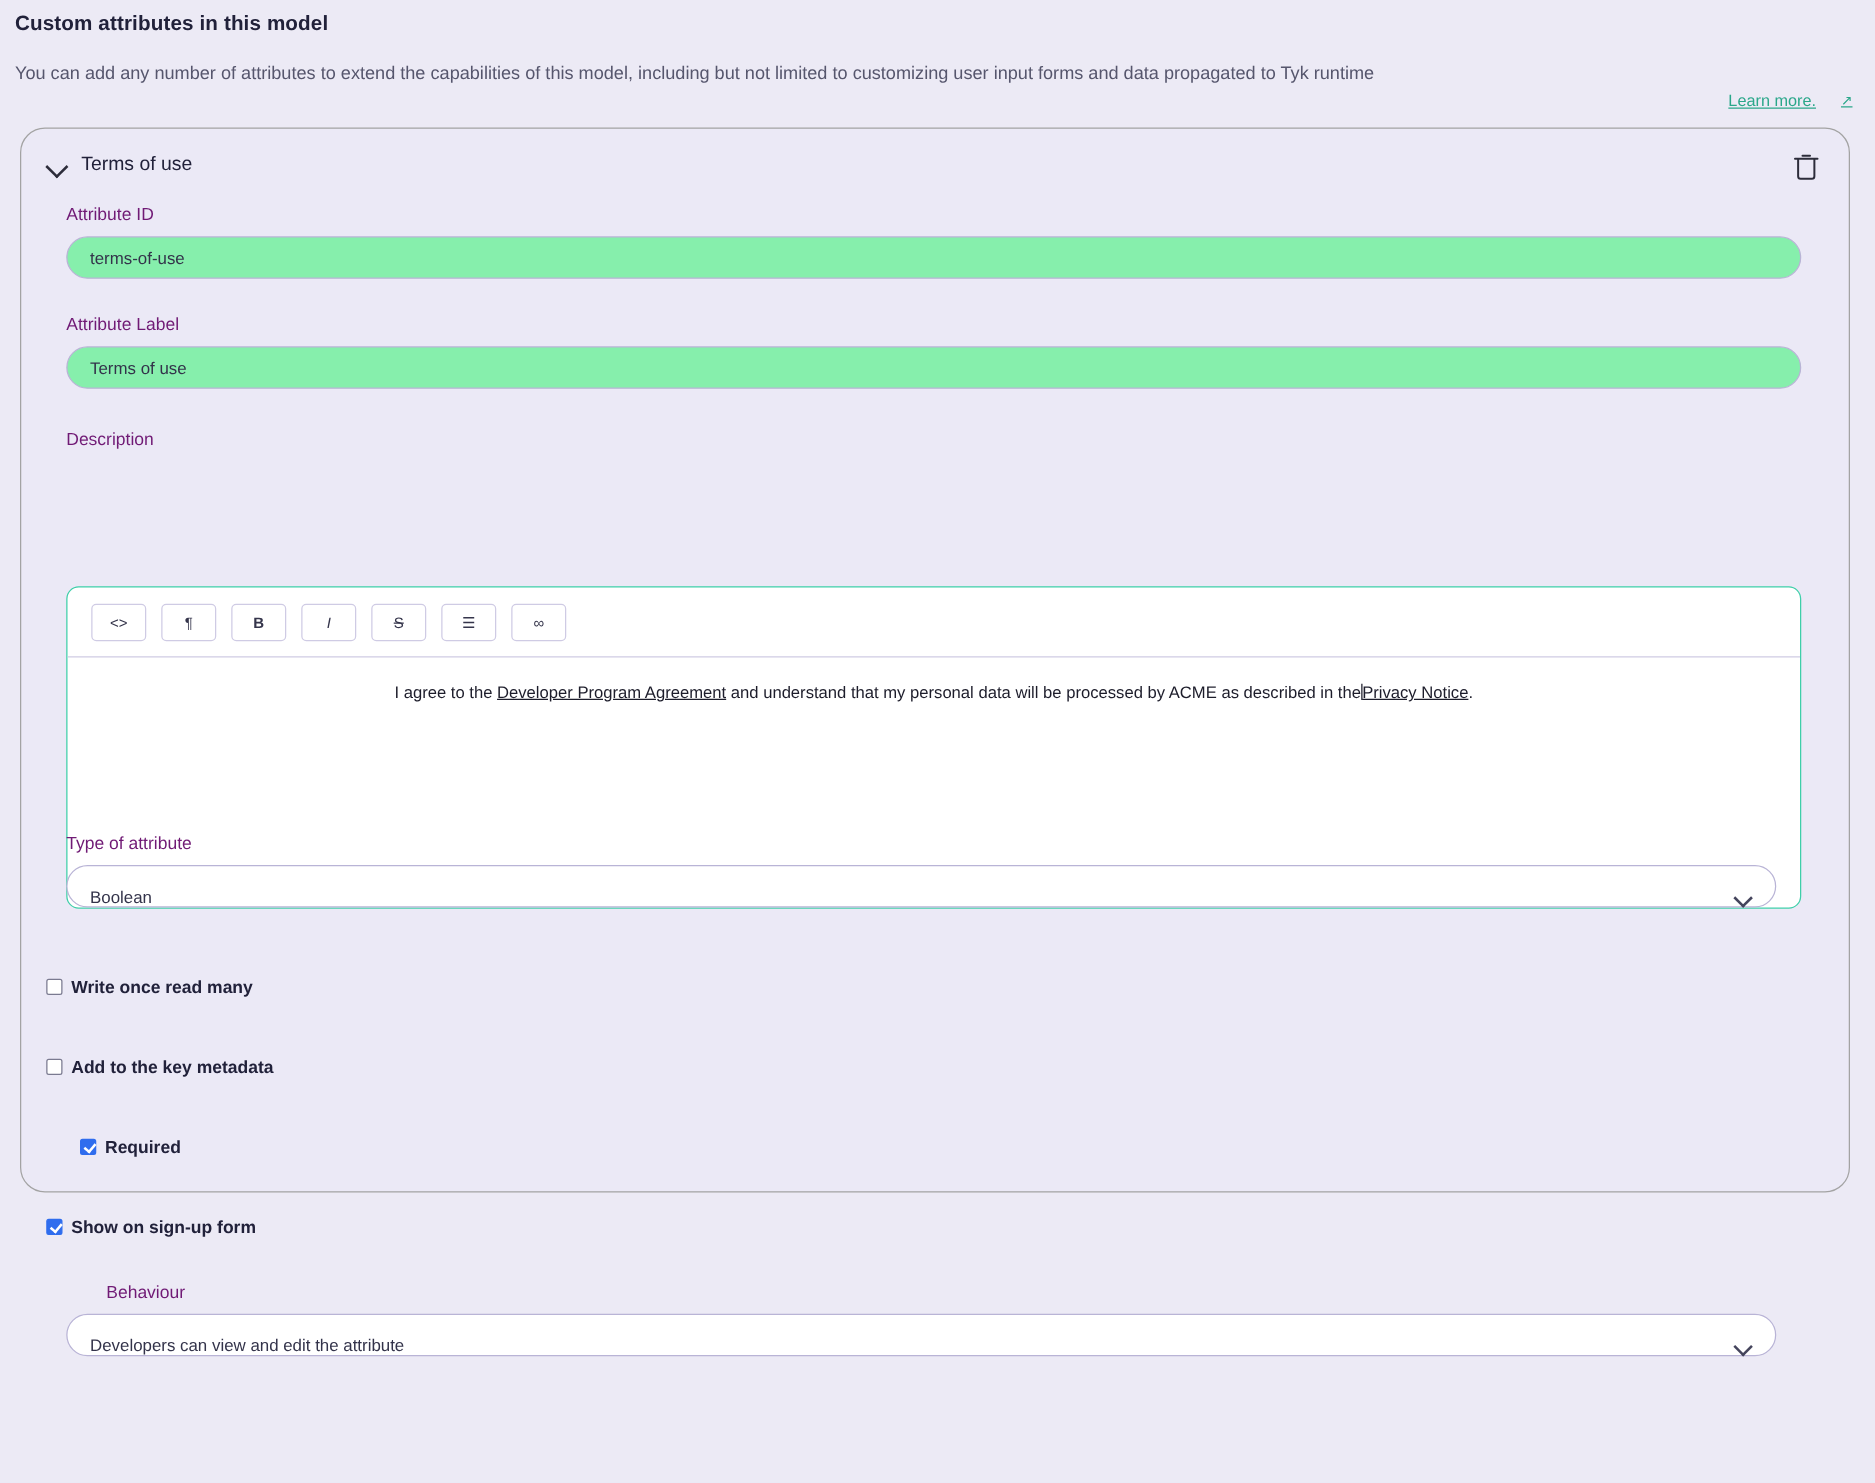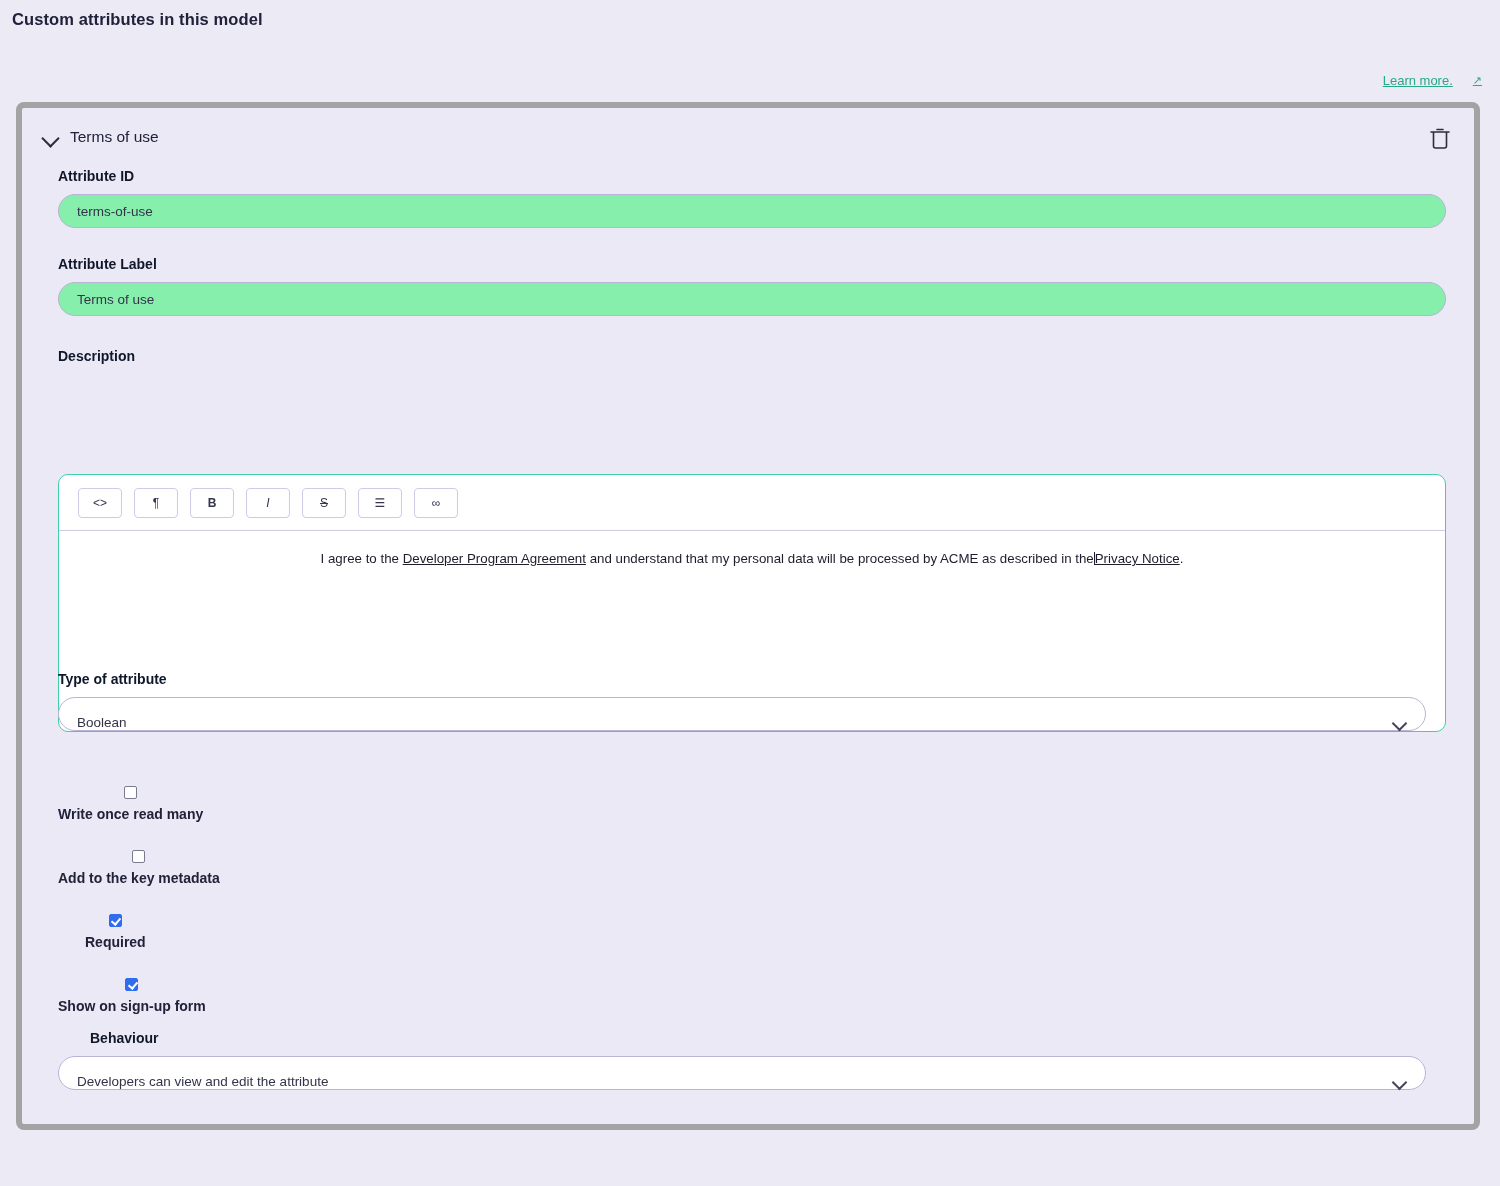--- a/index.html
+++ b/index.html
@@ -49,23 +49,23 @@
   .learn-more .ext {
     font-size: 11px;
     text-decoration: none;
     display: inline-block;
   }
   .card {
     position: absolute;
     left: 16px;
     top: 102px;
     width: 1464px;
-    height: 1028px;
-    border: 6px solid #a3a3a3;
-    border-radius: 8px;
+    height: 852px;
+    border: 1px solid #a3a3a3;
+    border-radius: 20px;
     background: #ebe9f6;
   }
   .card-header {
     position: absolute;
     left: 20px;
     top: 20px;
     display: flex;
     align-items: center;
     gap: 10px;
   }
@@ -96,22 +96,22 @@
     right: 22px;
     top: 18px;
     width: 24px;
     height: 26px;
     cursor: pointer;
   }
   .trash svg { display: block; }
   .field-label {
     position: absolute;
     font-size: 14px;
-    font-weight: bold;
-    color: #0f172a;
+    font-weight: normal;
+    color: #701a75;
   }
   .text-input {
     position: absolute;
     height: 34px;
     border: 1px solid #b9b4d6;
     border-radius: 18px;
     background: #86efac;
     font-size: 13.5px;
     color: #33334a;
     padding: 0 18px;
@@ -210,28 +210,27 @@
     left: 1px;
     top: 2px;
     width: 9px;
     height: 9px;
     border-right: 2px solid #44445c;
     border-bottom: 2px solid #44445c;
     transform: rotate(45deg);
   }
   .check-row {
     position: absolute;
-    left: 36px;
+    left: 20px;
     display: flex;
     align-items: center;
     gap: 7px;
     font-size: 14px;
     font-weight: bold;
     color: #21213a;
-    flex-direction: column;
   }
   .cb {
     width: 13px;
     height: 13px;
     border: 1px solid #7a7a90;
     border-radius: 2px;
     background: #ffffff;
     display: inline-block;
     position: relative;
     cursor: pointer;
@@ -252,20 +251,21 @@
     border-bottom: 2px solid #ffffff;
     transform: rotate(40deg);
   }
 </style>
 </head>
 <body>
 
 <div class="page">
 
   <div class="section-title">Custom attributes in this model</div>
+  <div class="section-desc">You can add any number of attributes to extend the capabilities of this model, including but not limited to customizing user input forms and data propagated to Tyk runtime</div>
   <div class="learn-more">
     <span>Learn more.</span>
     <span class="ext">↗</span>
   </div>
 
   <div class="card">
 
     <div class="card-header">
       <span class="chev"></span>
       <span class="card-title">Terms of use</span>

